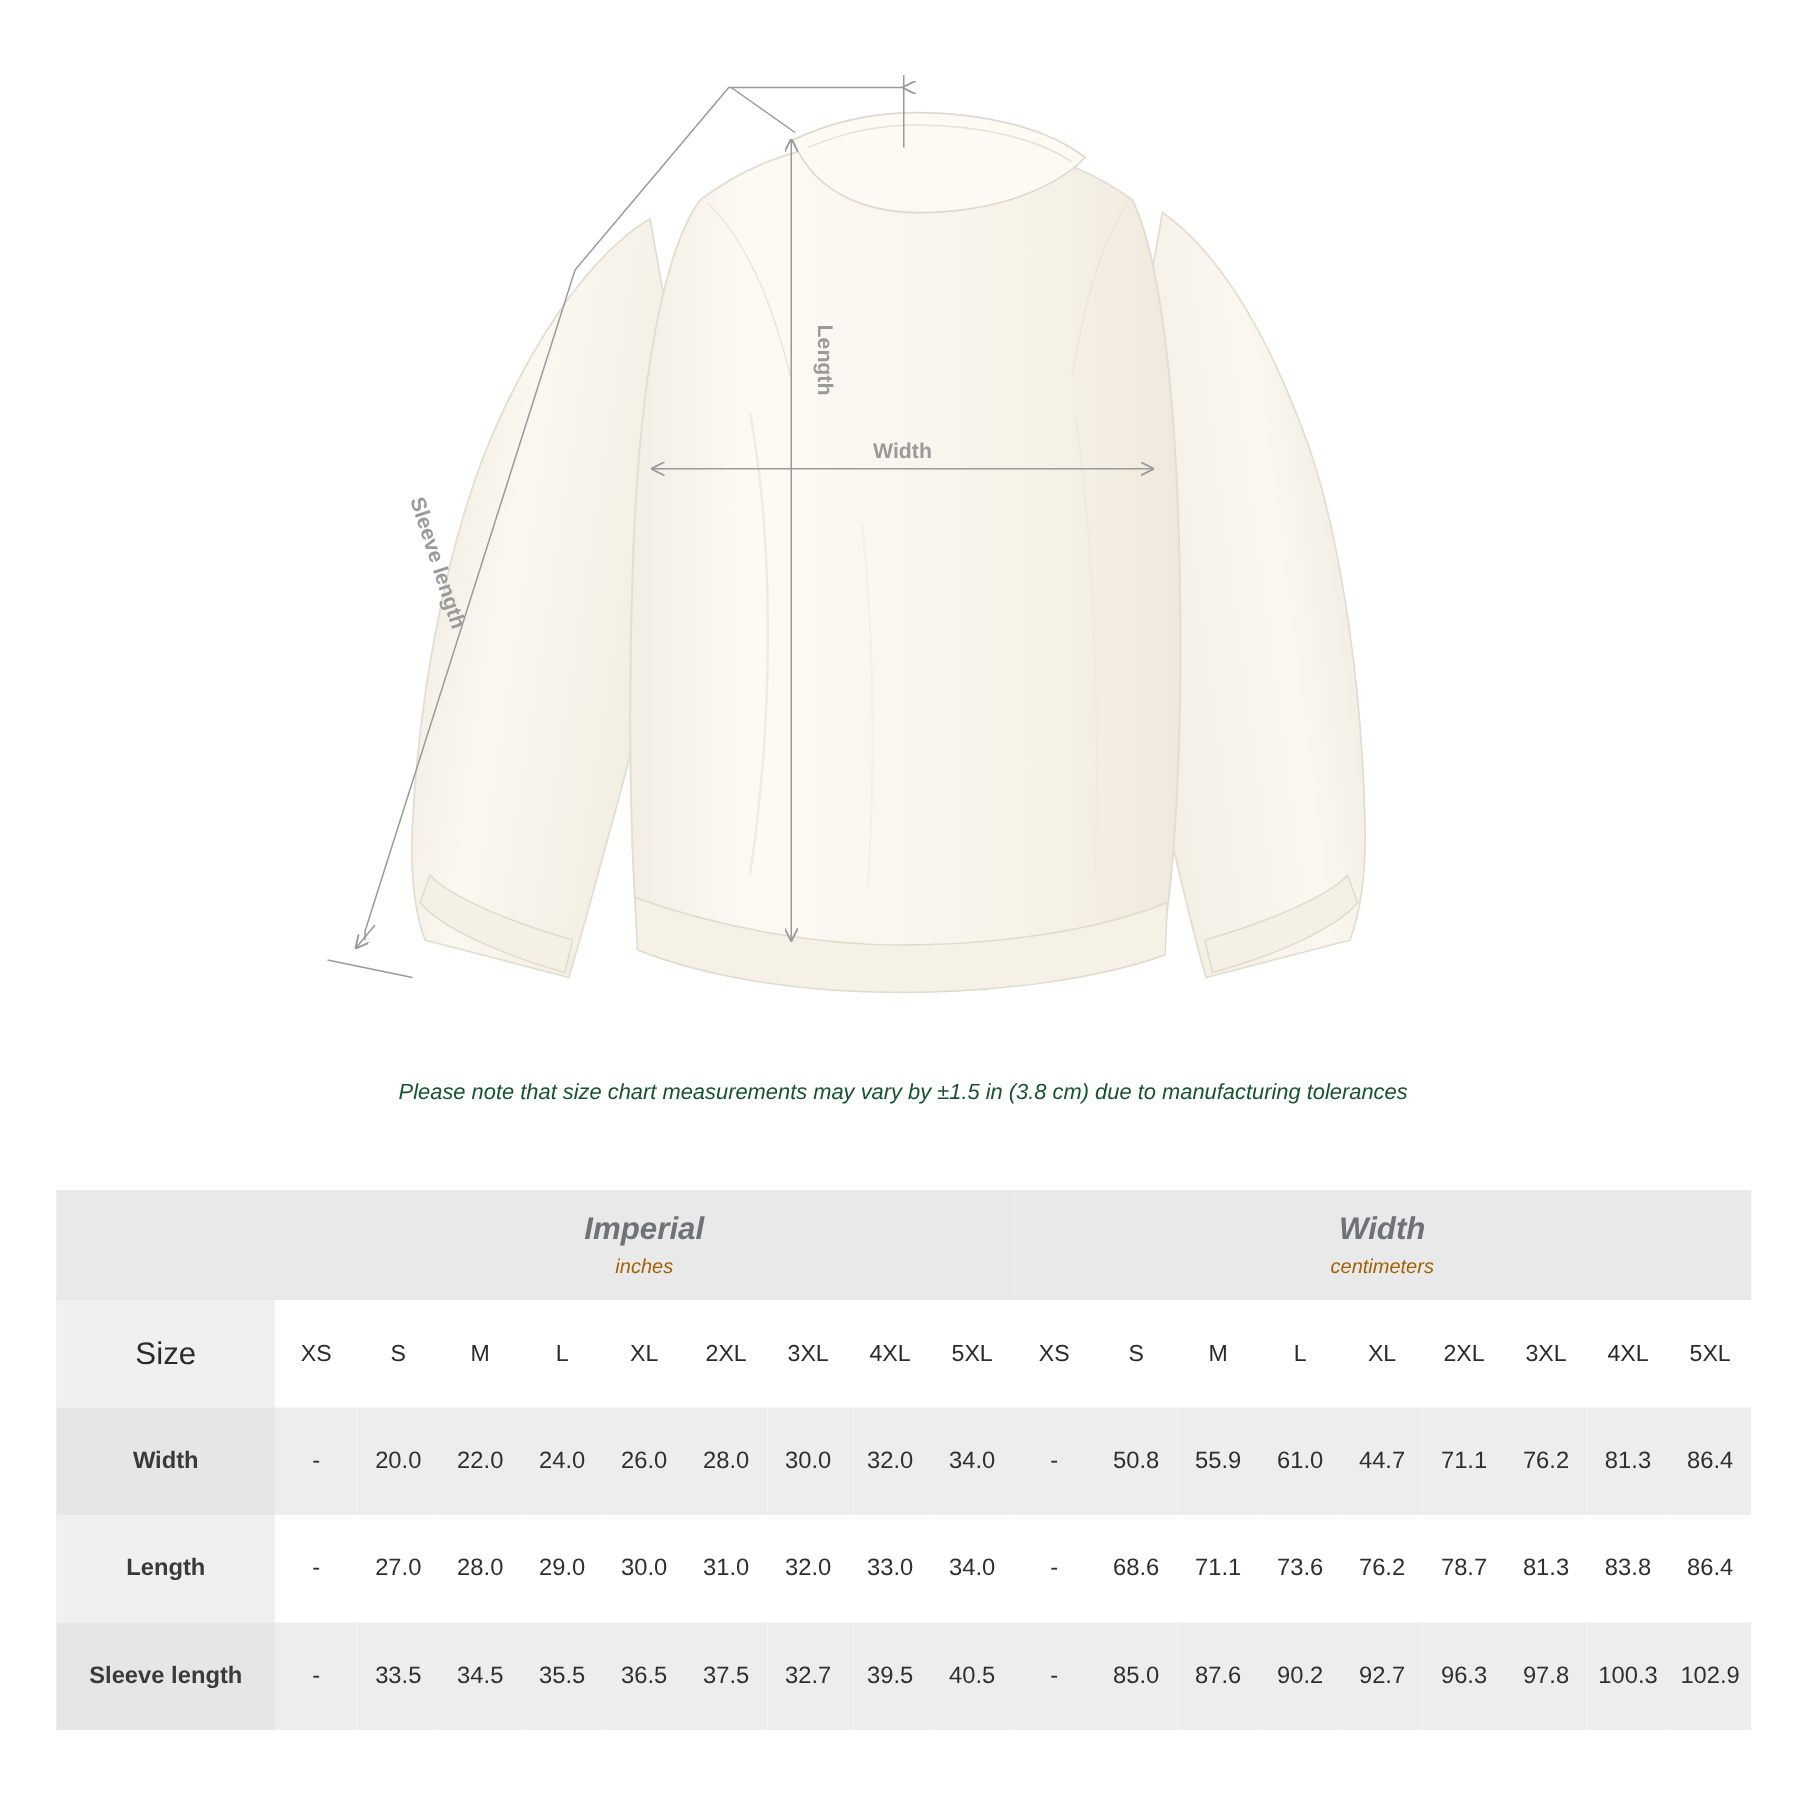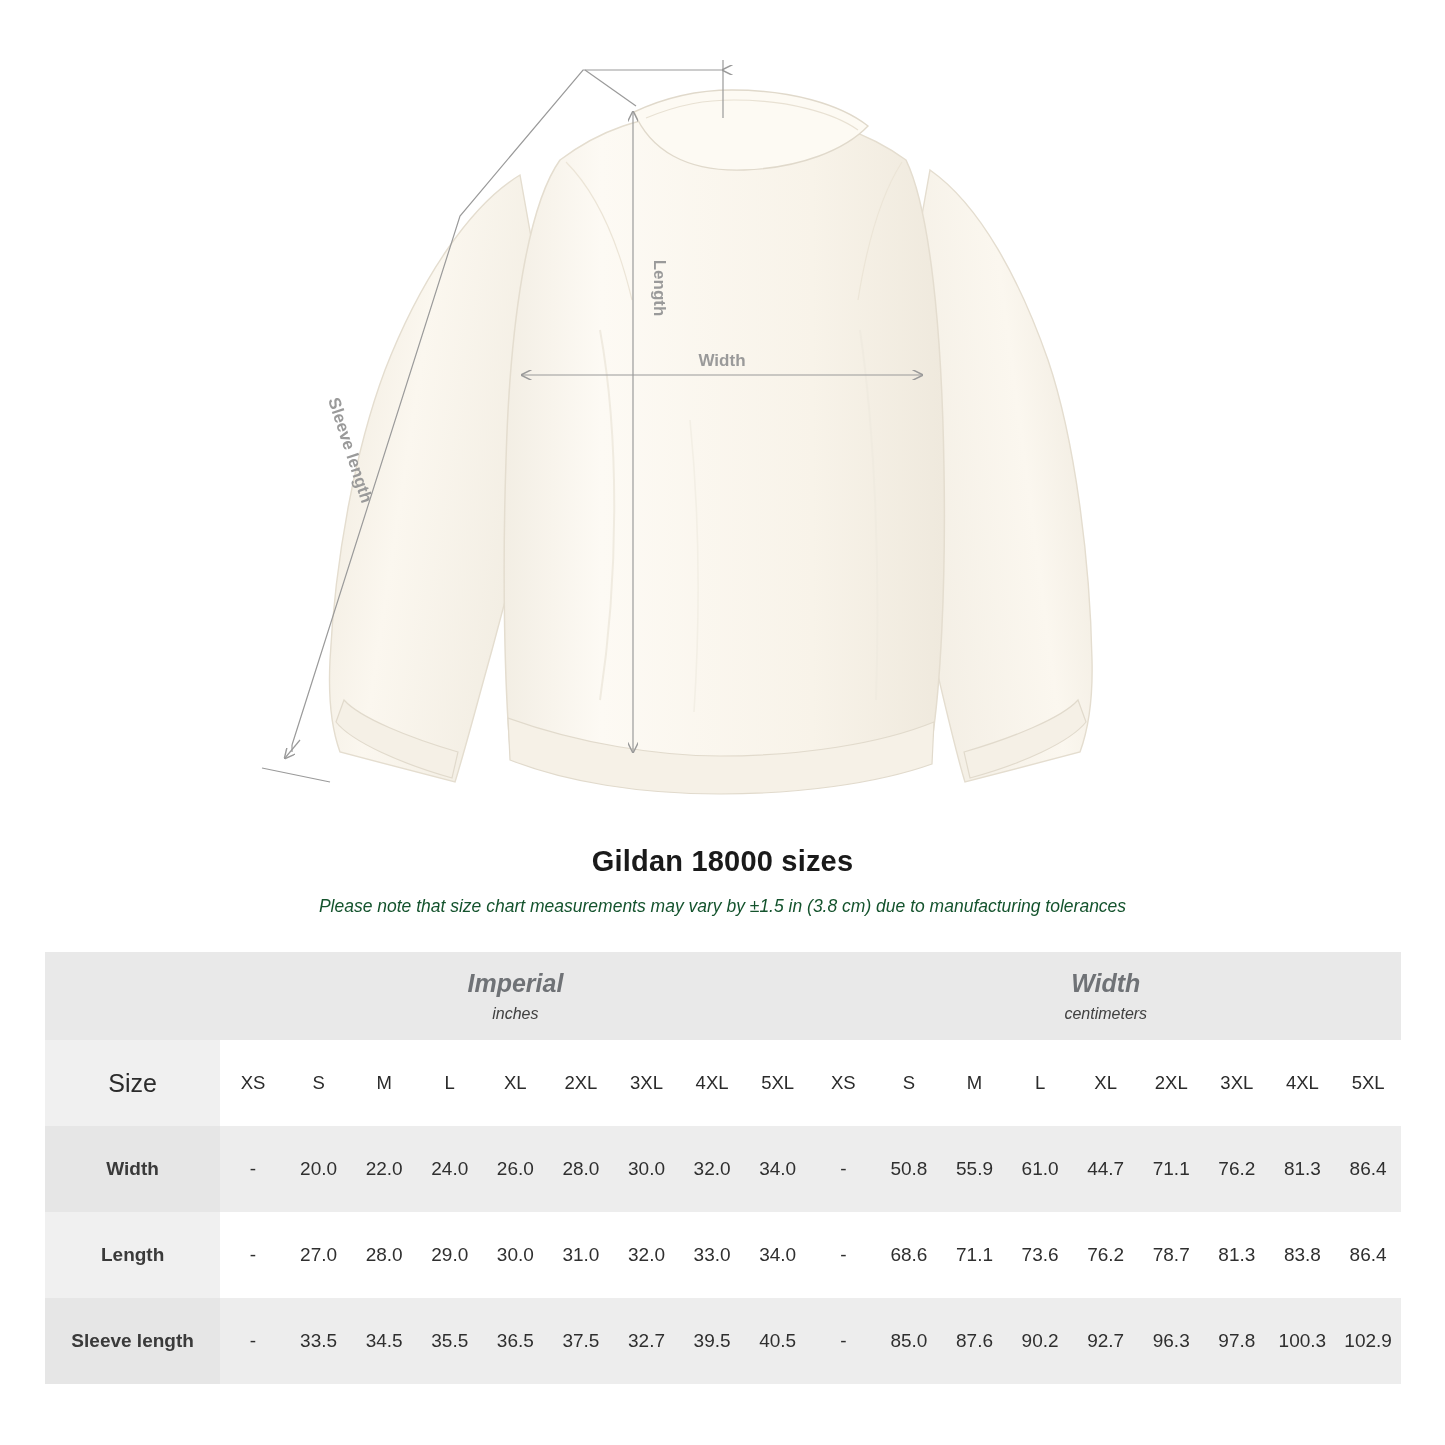--- a/index.html
+++ b/index.html
@@ -71,21 +71,21 @@
   }
   .unit-name {
     font-size: 25px;
     font-style: italic;
     font-weight: bold;
     color: #6f7276;
   }
   .unit-sub {
     font-size: 16px;
     font-style: italic;
-    color: #404040;
+    color: #a16207;
     margin-top: 7px;
   }
 
   
   .head-row td {
     height: 86px;
     font-size: 19px;
     color: #2b2b2b;
     background: #ffffff;
   }
@@ -217,21 +217,20 @@
         <line x1="262" y1="768" x2="330" y2="782"></line>
       </g>
 
       <text x="654" y="288" transform="rotate(90 654 288)" font-family="Liberation Sans, sans-serif" font-size="17" font-weight="bold" fill="#9a9a9a" text-anchor="middle">Length</text>
       <text x="722" y="366" font-family="Liberation Sans, sans-serif" font-size="17" font-weight="bold" fill="#9a9a9a" text-anchor="middle">Width</text>
       <text x="345" y="452" transform="rotate(72 345 452)" font-family="Liberation Sans, sans-serif" font-size="17" font-weight="bold" fill="#9a9a9a" text-anchor="middle">Sleeve length</text>
     </svg>
   </div>
 
   <div class="title-block">
-    <div class="chart-title">Gildan 18000 sizes</div>
     <div class="chart-note">Please note that size chart measurements may vary by ±1.5 in (3.8 cm) due to manufacturing tolerances</div>
   </div>
 
   <div class="table-wrap">
     <table class="sizes">
       <colgroup>
         <col class="c-label">
         <col class="c-val">
           <col class="c-val">
           <col class="c-val">

